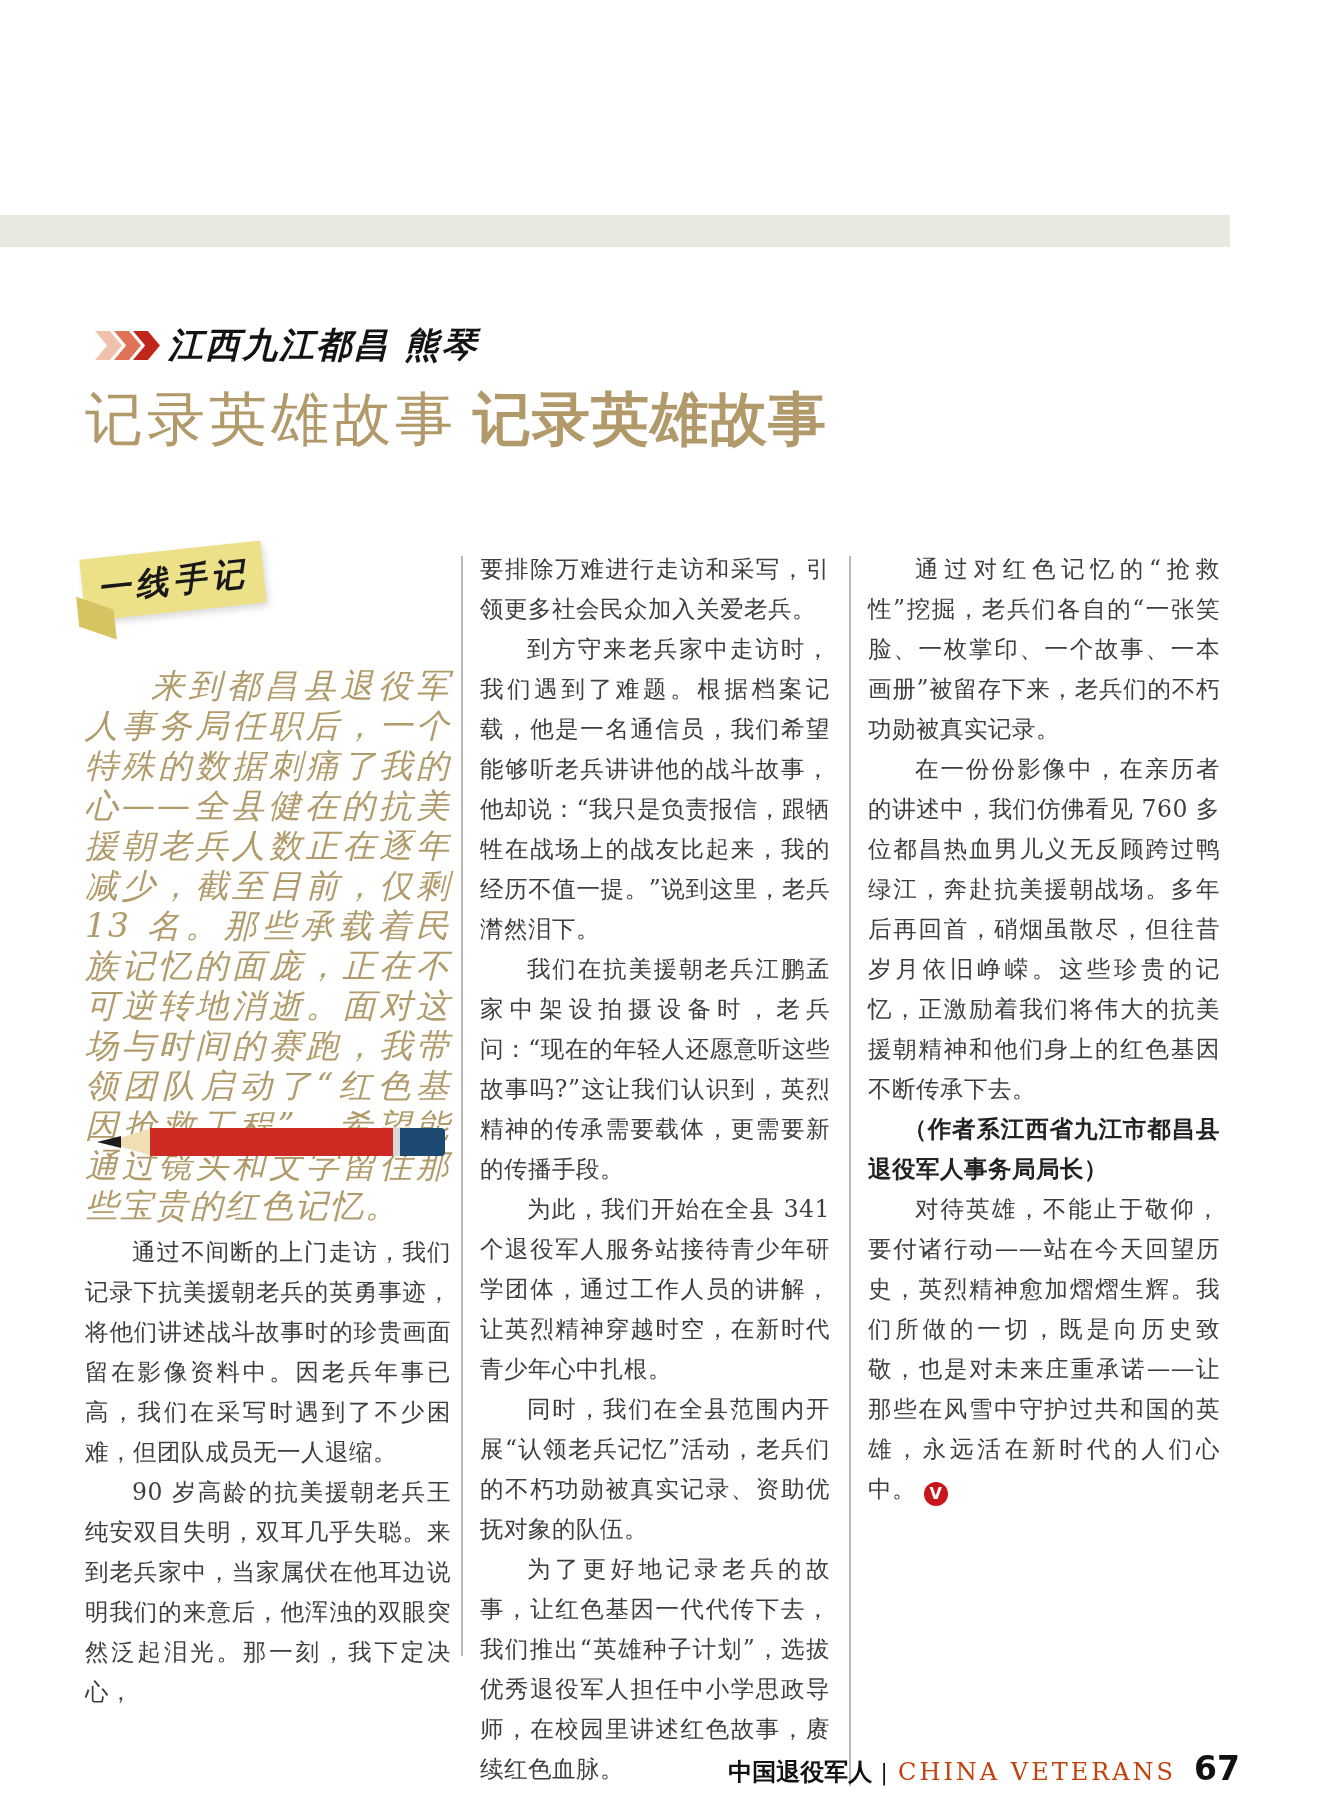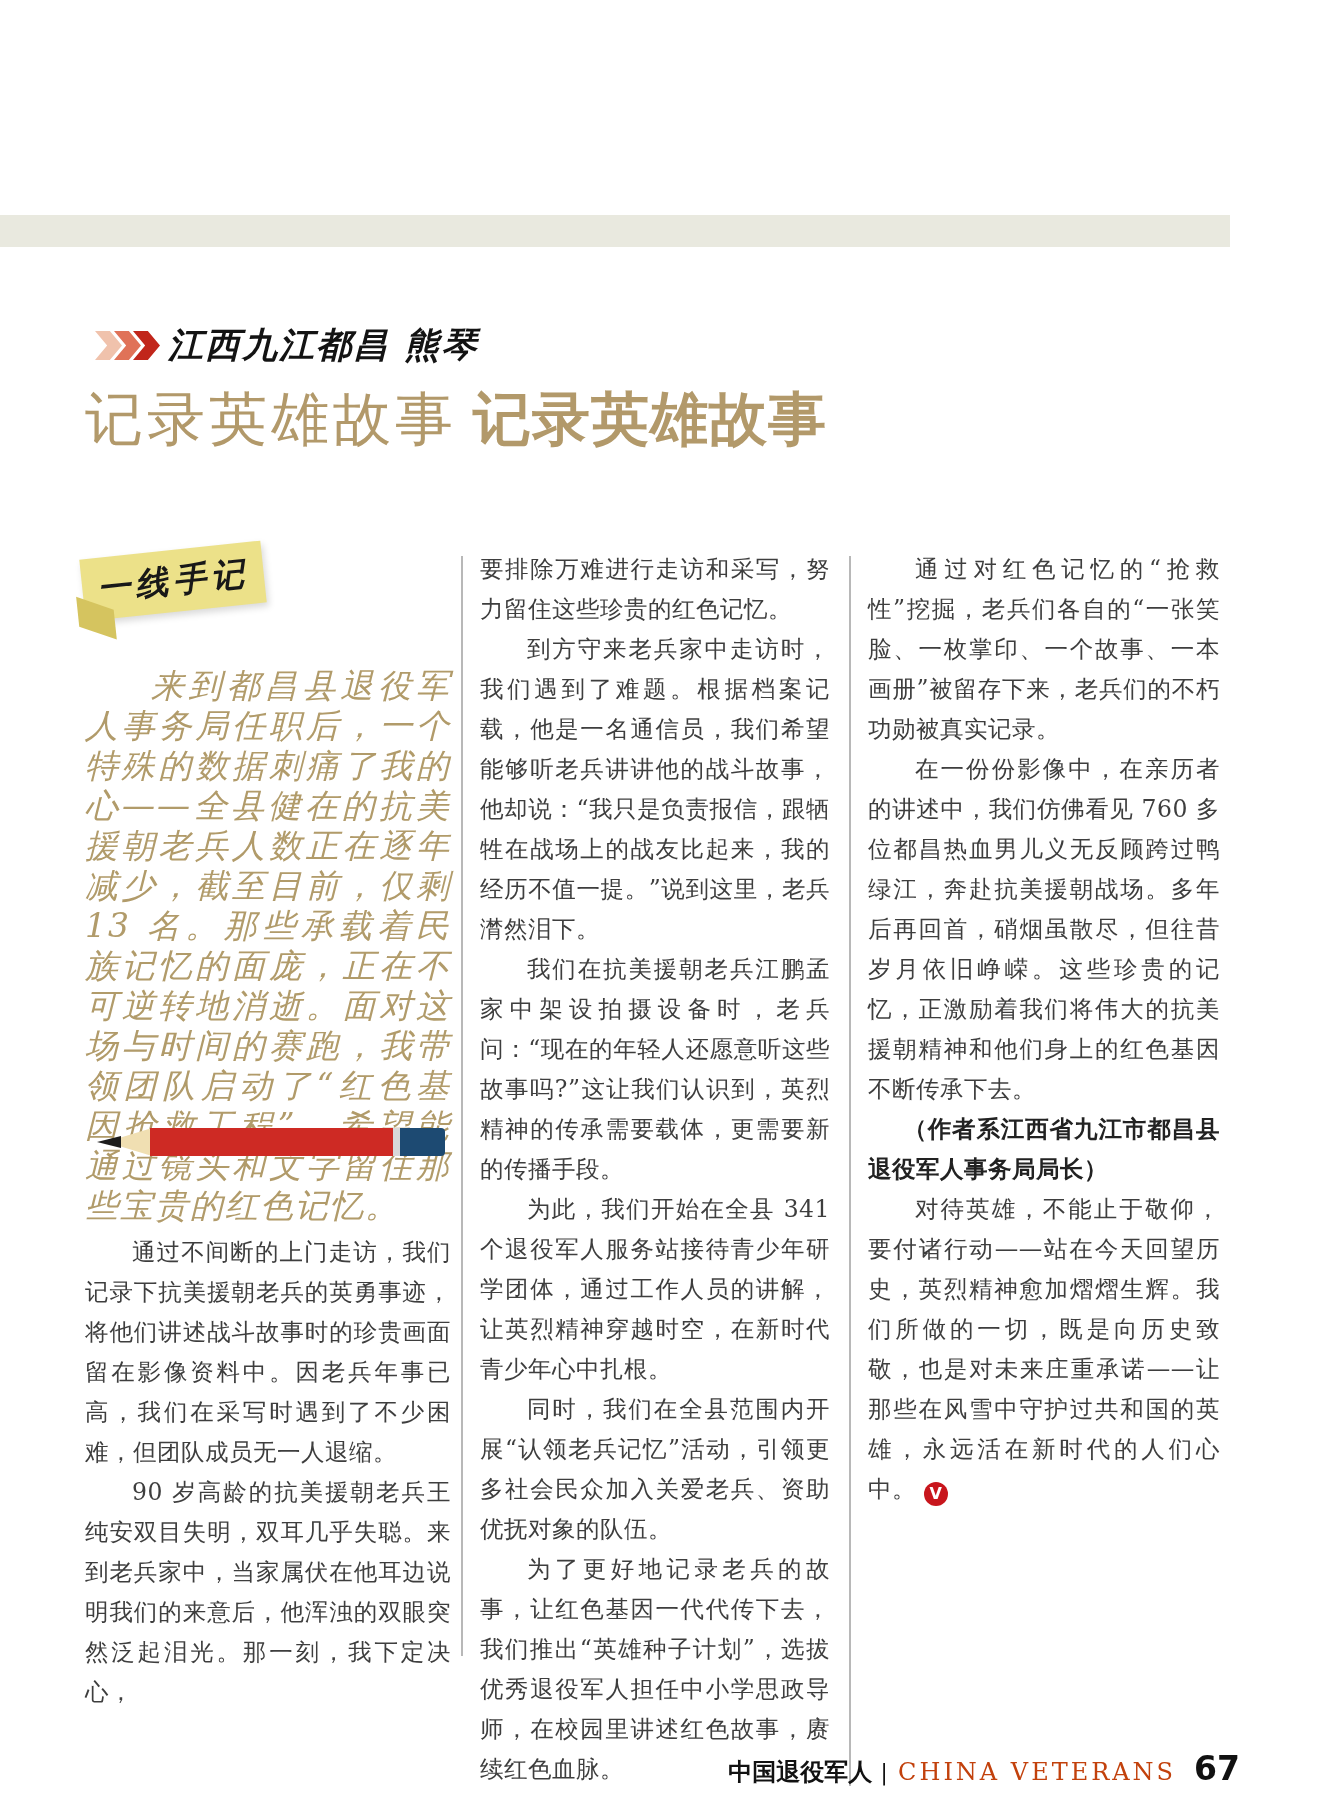--- a/index.html
+++ b/index.html
@@ -116,25 +116,25 @@
   </div>
 
   <div class="bodycol left-body">
     <p class="para">通过不间断的上门走访，我们记录下抗美援朝老兵的英勇事迹，将他们讲述战斗故事时的珍贵画面留在影像资料中。因老兵年事已高，我们在采写时遇到了不少困难，但团队成员无一人退缩。</p>
     <p class="para">90 岁高龄的抗美援朝老兵王纯安双目失明，双耳几乎失聪。来到老兵家中，当家属伏在他耳边说明我们的来意后，他浑浊的双眼突然泛起泪光。那一刻，我下定决心，</p>
   </div>
 
   <div class="divider div1"></div>
 
   <div class="bodycol mid-col">
-    <p class="para noindent">要排除万难进行走访和采写，努力留住这些珍贵的红色记忆。</p>
+    <p class="para noindent">要排除万难进行走访和采写，引领更多社会民众加入关爱老兵。</p>
     <p class="para">到方守来老兵家中走访时，我们遇到了难题。根据档案记载，他是一名通信员，我们希望能够听老兵讲讲他的战斗故事，他却说：“我只是负责报信，跟牺牲在战场上的战友比起来，我的经历不值一提。”说到这里，老兵潸然泪下。</p>
     <p class="para">我们在抗美援朝老兵江鹏孟家中架设拍摄设备时，老兵问：“现在的年轻人还愿意听这些故事吗?”这让我们认识到，英烈精神的传承需要载体，更需要新的传播手段。</p>
     <p class="para">为此，我们开始在全县 341 个退役军人服务站接待青少年研学团体，通过工作人员的讲解，让英烈精神穿越时空，在新时代青少年心中扎根。</p>
-    <p class="para">同时，我们在全县范围内开展“认领老兵记忆”活动，引领更多社会民众加入关爱老兵、资助优抚对象的队伍。</p>
+    <p class="para">同时，我们在全县范围内开展“认领老兵记忆”活动，老兵们的不朽功勋被真实记录、资助优抚对象的队伍。</p>
     <p class="para">为了更好地记录老兵的故事，让红色基因一代代传下去，我们推出“英雄种子计划”，选拔优秀退役军人担任中小学思政导师，在校园里讲述红色故事，赓续红色血脉。</p>
   </div>
 
   <div class="divider div2"></div>
 
   <div class="bodycol right-col">
     <p class="para">通过对红色记忆的“抢救性”挖掘，老兵们各自的“一张笑脸、一枚掌印、一个故事、一本画册”被留存下来，老兵们的不朽功勋被真实记录。</p>
     <p class="para">在一份份影像中，在亲历者的讲述中，我们仿佛看见 760 多位都昌热血男儿义无反顾跨过鸭绿江，奔赴抗美援朝战场。多年后再回首，硝烟虽散尽，但往昔岁月依旧峥嵘。这些珍贵的记忆，正激励着我们将伟大的抗美援朝精神和他们身上的红色基因不断传承下去。</p>
     <p class="para byline">（作者系江西省九江市都昌县退役军人事务局局长）</p>
     <p class="para"><span>对待英雄，不能止于敬仰，要付诸行动——站在今天回望历史，英烈精神愈加熠熠生辉。我们所做的一切，既是向历史致敬，也是对未来庄重承诺——让那些在风雪中守护过共和国的英雄，永远活在新时代的人们心中。</span><span class="vbadge">V</span></p>

